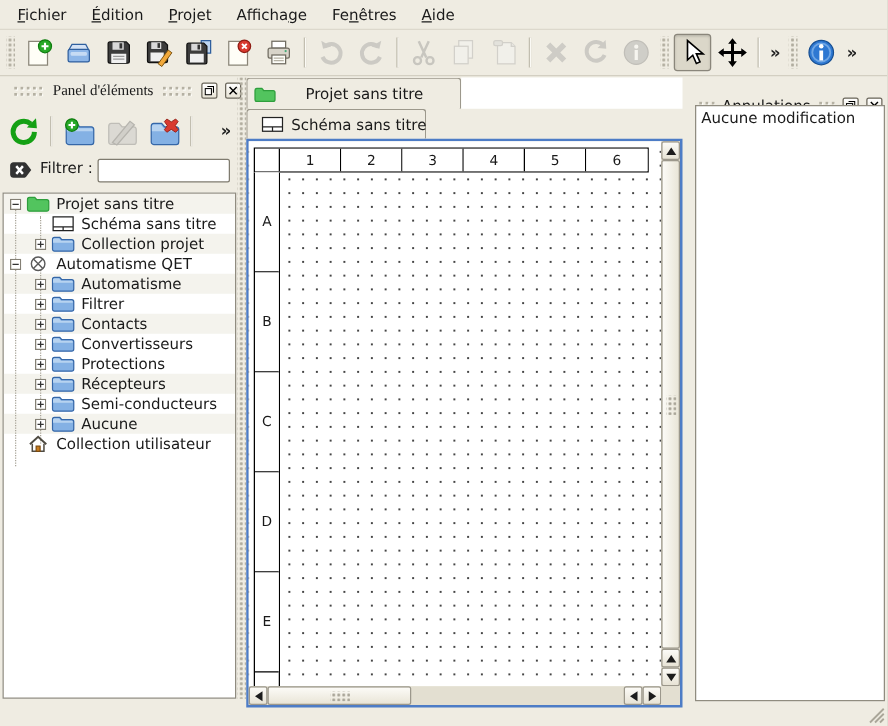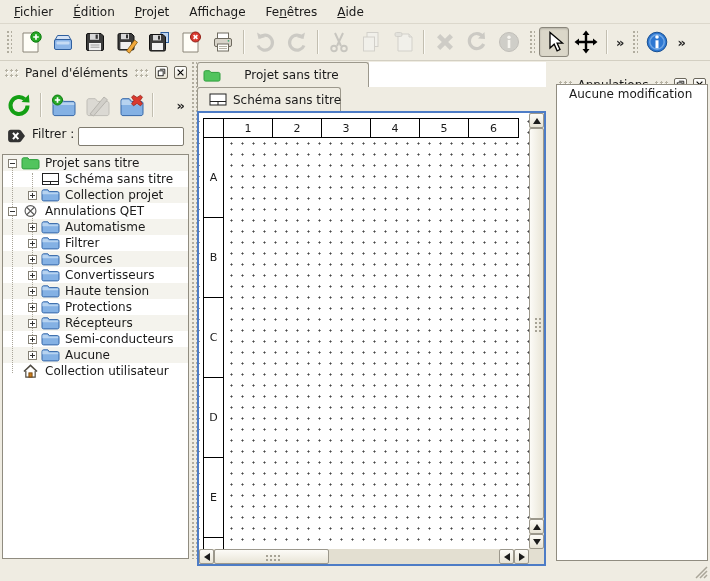--- a/index.html
+++ b/index.html
@@ -87,21 +87,21 @@
   .htrough{flex:1;}
   .gripdots{width:16px;height:8px;background-image:radial-gradient(#a7a396 1px,transparent 1.3px);background-size:4px 4px;background-position:1px 1px;}
   .vscroll .gripdots{width:8px;height:16px;}
   .scorner{position:absolute;left:330px;top:436px;width:15px;height:15px;background:#e3dfd1;}
   .tri-up{width:0;height:0;border-left:4px solid transparent;border-right:4px solid transparent;border-bottom:6px solid #1c1c1c;}
   .tri-down{width:0;height:0;border-left:4px solid transparent;border-right:4px solid transparent;border-top:6px solid #1c1c1c;}
   .tri-left{width:0;height:0;border-top:4px solid transparent;border-bottom:4px solid transparent;border-right:6px solid #1c1c1c;}
   .tri-right{width:0;height:0;border-top:4px solid transparent;border-bottom:4px solid transparent;border-left:6px solid #1c1c1c;}
   
   .rlist{position:absolute;left:556px;top:84px;width:152px;height:477px;background:#fff;border:1px solid #908c80;box-sizing:border-box;}
-  .rlist .litem{padding:2px 12px;font-size:12px;white-space:nowrap;}
+  .rlist .litem{padding:2px 4px;font-size:12px;white-space:nowrap;}
   
   .statusbar{position:absolute;left:0;top:566px;width:710px;height:15px;}
   .sizegrip{position:absolute;right:2px;bottom:2px;width:13px;height:13px;}
 </style>
 </head>
 <body>
 
 <div id="app" style="--winbg: #efece2;">
 
   <div class="menubar">
@@ -282,21 +282,21 @@
             <circle cx="12" cy="12" r="9.8" fill="#2e78d2" stroke="#174f92"></circle>
             <circle cx="12" cy="12" r="7.2" fill="none" stroke="#6fa6e4" stroke-width="1.5"></circle>
             <circle cx="12" cy="7" r="1.8" fill="#fff"></circle>
             <path d="M10.5 10.3h3v8h-3z" fill="#fff"></path>
           </svg>
         </span>
       </div>
       <div class="toverflow">»</div>
     </div>
 
-  <div class="docktitle" style="left:2px;top:62px;width:187px;">
+  <div class="docktitle" style="left:8px;top:62px;width:187px;font-family:Liberation Serif, serif;">
     <div class="dockdots"></div>
     <div class="docktext">Panel d'éléments</div>
     <div class="dockdots"></div>
     <div class="dockbtn">
         <svg viewBox="0 0 11 11">
           <path d="M3.5 1.5h6v6" fill="none" stroke="#000"></path>
           <rect x="1.5" y="3.5" width="6" height="6" fill="#fff" stroke="#000"></rect>
         </svg>
       </div>
     <div class="dockbtn">
@@ -409,21 +409,21 @@
             <rect x="0.5" y="0.5" width="8" height="8" fill="#fff" stroke="#848075"></rect>
             <path d="M2 4.5h5" stroke="#333"></path>
           </svg>
         </span>
         <span class="ticn">
           <svg viewBox="0 0 16 16">
             <circle cx="8" cy="8" r="6.2" fill="#fff" stroke="#5a5a5a" stroke-width="1.3"></circle>
             <path d="M3.7 3.7l8.6 8.6M12.3 3.7l-8.6 8.6" stroke="#5a5a5a" stroke-width="1.3"></path>
           </svg>
         </span>
-        <span class="tlabel">Annulations QET</span>
+        <span class="tlabel">Automatisme QET</span>
       </div>
       <div class="trow alt">
         <span style="width: 25px; flex: 0 0 auto;"></span>
         <span class="texp">
           <svg viewBox="0 0 9 9">
             <rect x="0.5" y="0.5" width="8" height="8" fill="#fff" stroke="#848075"></rect>
             <path d="M2 4.5h5M4.5 2v5" stroke="#333"></path>
           </svg>
         </span>
         <span class="ticn">
@@ -457,53 +457,37 @@
             <rect x="0.5" y="0.5" width="8" height="8" fill="#fff" stroke="#848075"></rect>
             <path d="M2 4.5h5M4.5 2v5" stroke="#333"></path>
           </svg>
         </span>
         <span class="ticn">
           <svg viewBox="0 0 19 14">
             <path d="M1 3.6c0-1 .6-1.8 1.6-1.8h4.2l1.5 1.8h8.1c1 0 1.6.7 1.6 1.7v5.9c0 1-.6 1.7-1.6 1.7H2.6c-1 0-1.6-.7-1.6-1.7z" fill="#84b1e4" stroke="#3567a8"></path>
             <path d="M1.4 3.8c0-.6.4-1.1 1-1.1h3.9l1.5 1.8h8.4c.6 0 1 .4 1 1v.7H1.4z" fill="#b7d3f0"></path>
           </svg>
         </span>
-        <span class="tlabel">Sources</span>
+        <span class="tlabel">Contacts</span>
       </div>
       <div class="trow">
         <span style="width: 25px; flex: 0 0 auto;"></span>
         <span class="texp">
           <svg viewBox="0 0 9 9">
             <rect x="0.5" y="0.5" width="8" height="8" fill="#fff" stroke="#848075"></rect>
             <path d="M2 4.5h5M4.5 2v5" stroke="#333"></path>
           </svg>
         </span>
         <span class="ticn">
           <svg viewBox="0 0 19 14">
             <path d="M1 3.6c0-1 .6-1.8 1.6-1.8h4.2l1.5 1.8h8.1c1 0 1.6.7 1.6 1.7v5.9c0 1-.6 1.7-1.6 1.7H2.6c-1 0-1.6-.7-1.6-1.7z" fill="#84b1e4" stroke="#3567a8"></path>
             <path d="M1.4 3.8c0-.6.4-1.1 1-1.1h3.9l1.5 1.8h8.4c.6 0 1 .4 1 1v.7H1.4z" fill="#b7d3f0"></path>
           </svg>
         </span>
         <span class="tlabel">Convertisseurs</span>
-      </div>
-      <div class="trow alt">
-        <span style="width: 25px; flex: 0 0 auto;"></span>
-        <span class="texp">
-          <svg viewBox="0 0 9 9">
-            <rect x="0.5" y="0.5" width="8" height="8" fill="#fff" stroke="#848075"></rect>
-            <path d="M2 4.5h5M4.5 2v5" stroke="#333"></path>
-          </svg>
-        </span>
-        <span class="ticn">
-          <svg viewBox="0 0 19 14">
-            <path d="M1 3.6c0-1 .6-1.8 1.6-1.8h4.2l1.5 1.8h8.1c1 0 1.6.7 1.6 1.7v5.9c0 1-.6 1.7-1.6 1.7H2.6c-1 0-1.6-.7-1.6-1.7z" fill="#84b1e4" stroke="#3567a8"></path>
-            <path d="M1.4 3.8c0-.6.4-1.1 1-1.1h3.9l1.5 1.8h8.4c.6 0 1 .4 1 1v.7H1.4z" fill="#b7d3f0"></path>
-          </svg>
-        </span>
-        <span class="tlabel">Haute tension</span>
       </div>
       <div class="trow">
         <span style="width: 25px; flex: 0 0 auto;"></span>
         <span class="texp">
           <svg viewBox="0 0 9 9">
             <rect x="0.5" y="0.5" width="8" height="8" fill="#fff" stroke="#848075"></rect>
             <path d="M2 4.5h5M4.5 2v5" stroke="#333"></path>
           </svg>
         </span>
         <span class="ticn">

